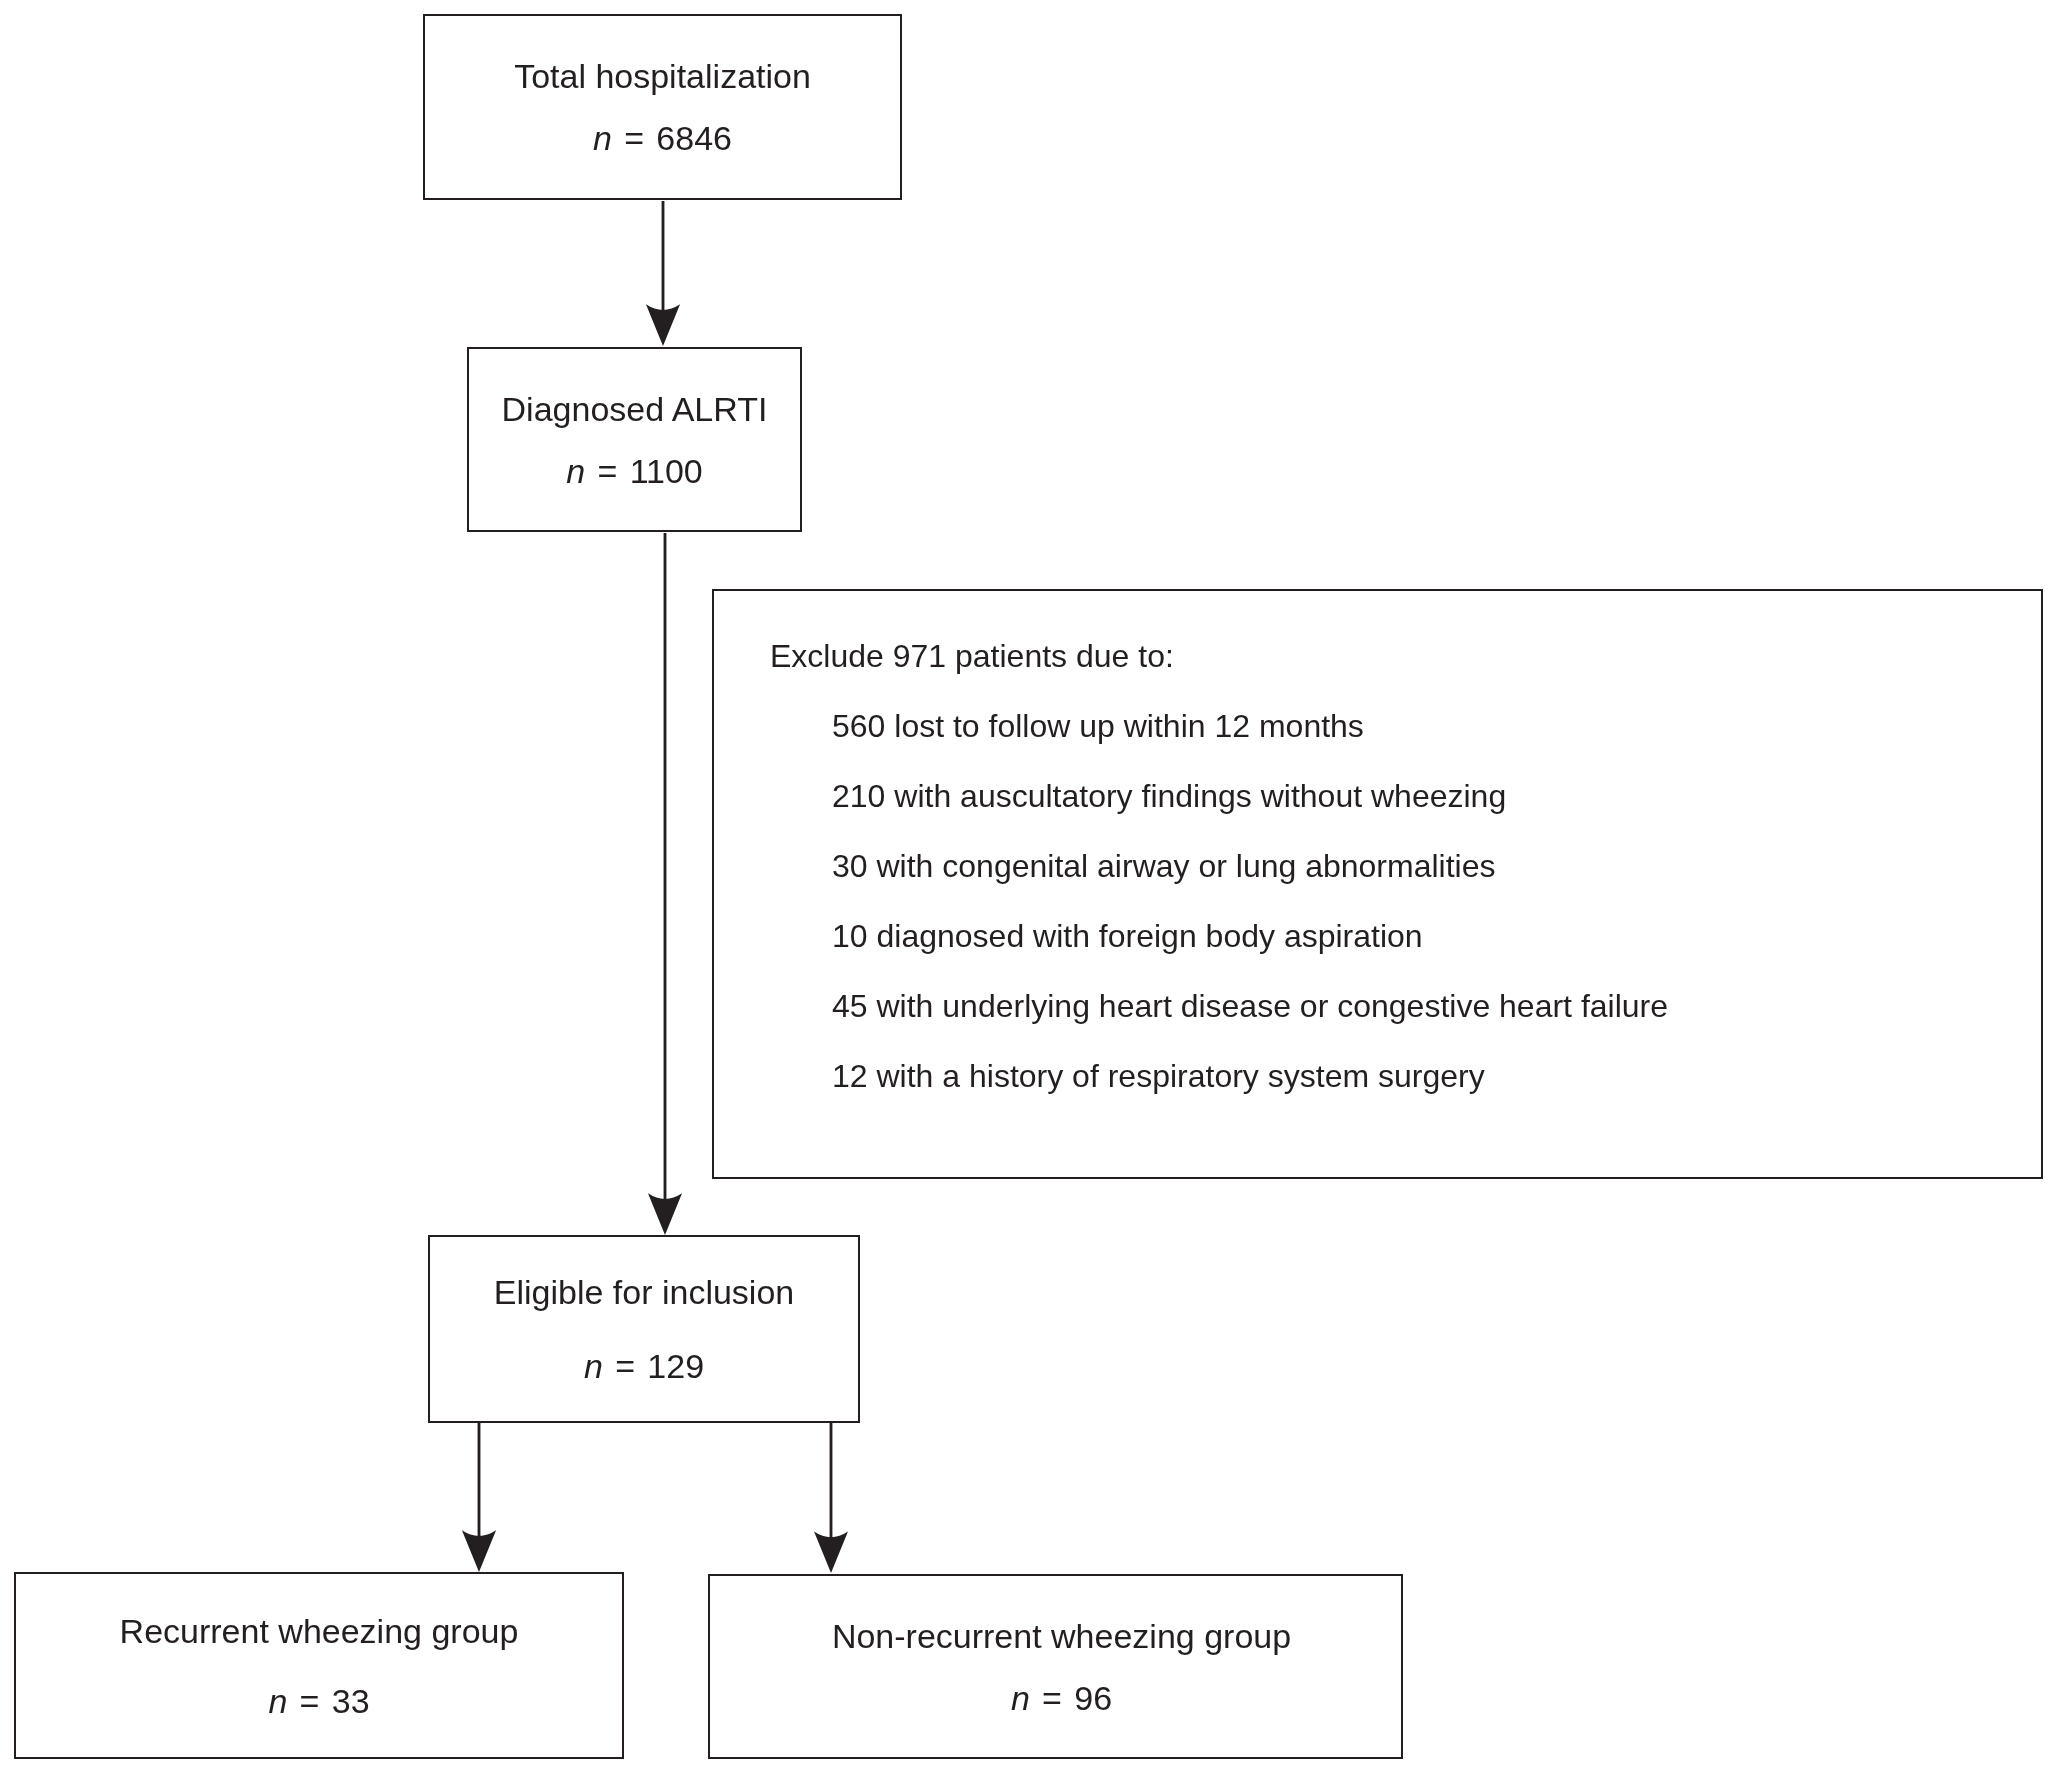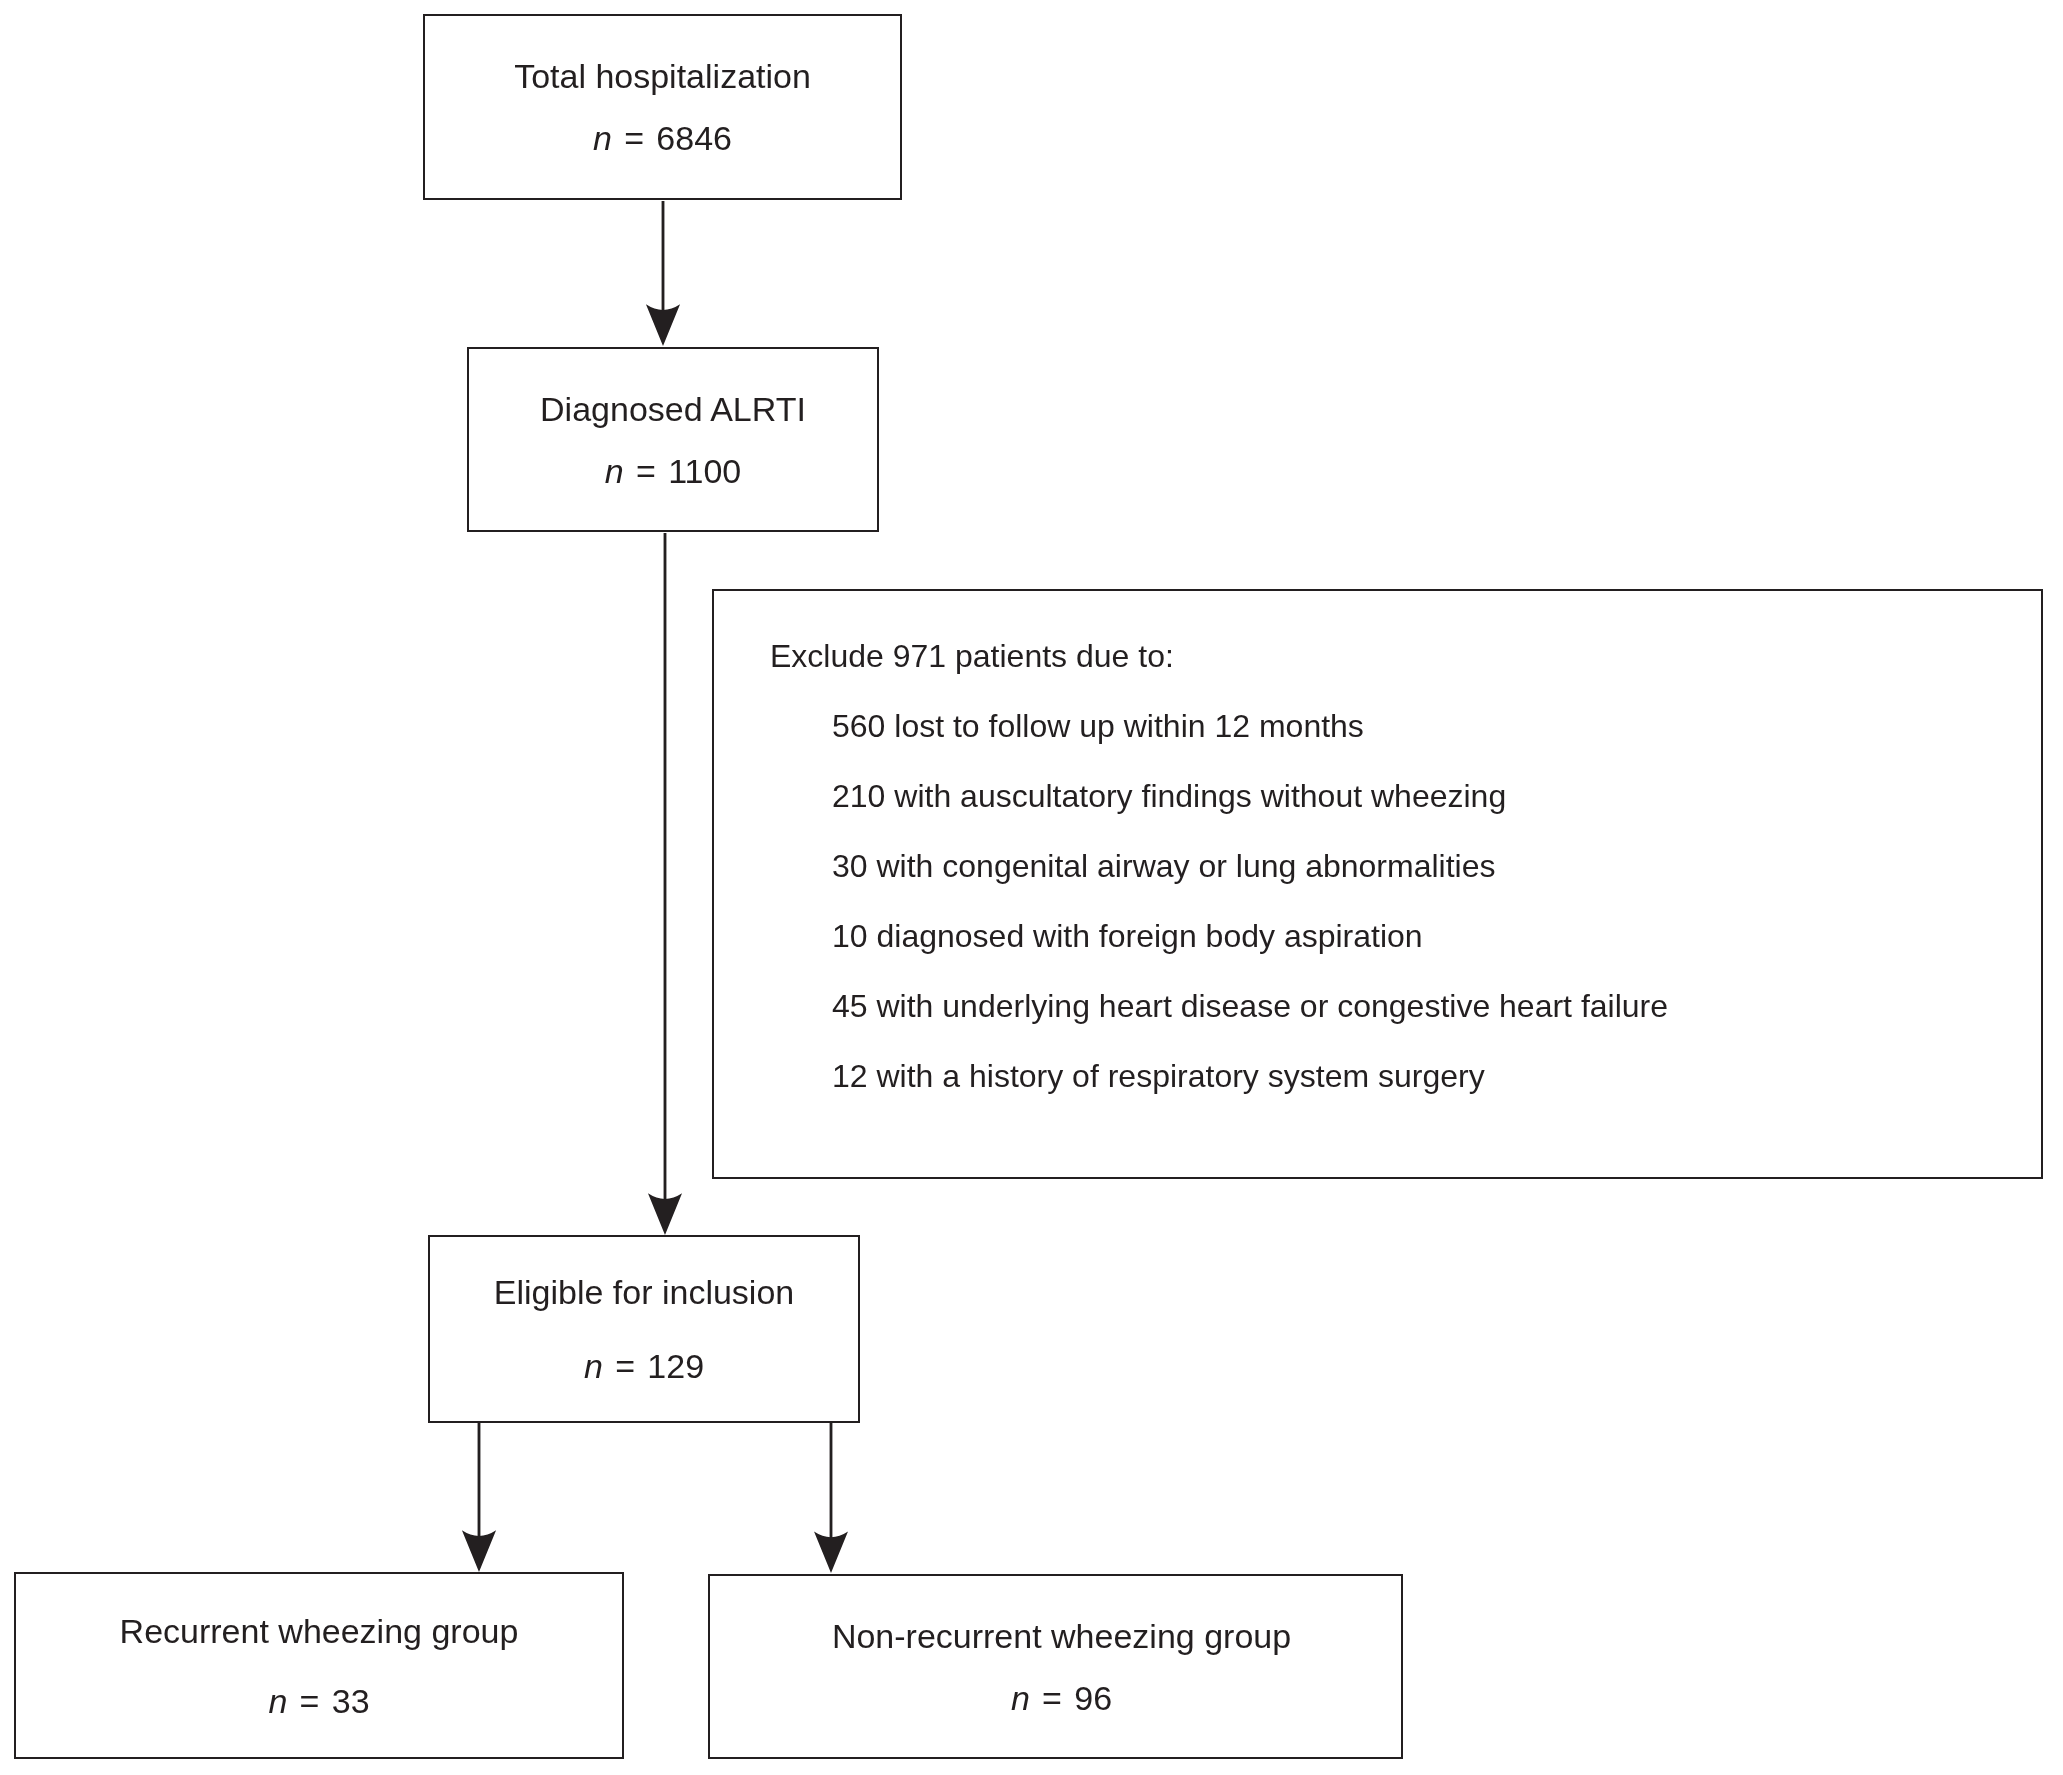--- a/index.html
+++ b/index.html
@@ -23,21 +23,21 @@
     display: flex;
     flex-direction: column;
     align-items: center;
     justify-content: center;
     text-align: center;
     font-size: 34px;
     line-height: 1.0;
     gap: 28px;
   }
   .box-total        { left: 423px;  top: 14px;   width: 479px;  height: 186px; }
-  .box-alrti        { left: 467px;  top: 347px;  width: 412px;  height: 185px; }
+  .box-alrti        { left: 467px;  top: 347px;  width: 335px;  height: 185px; }
   .box-eligible     { left: 428px;  top: 1235px; width: 432px;  height: 188px; gap: 40px; }
   .box-recurrent    { left: 14px;   top: 1572px; width: 610px;  height: 187px; gap: 36px; }
   .box-nonrecurrent { left: 708px;  top: 1574px; width: 695px;  height: 185px; padding-left: 12px; }
 
   .box-exclude {
     position: absolute;
     box-sizing: border-box;
     border: 2.8px solid #231f20;
     background: #ffffff;
     left: 712px; top: 589px; width: 1331px; height: 590px;

